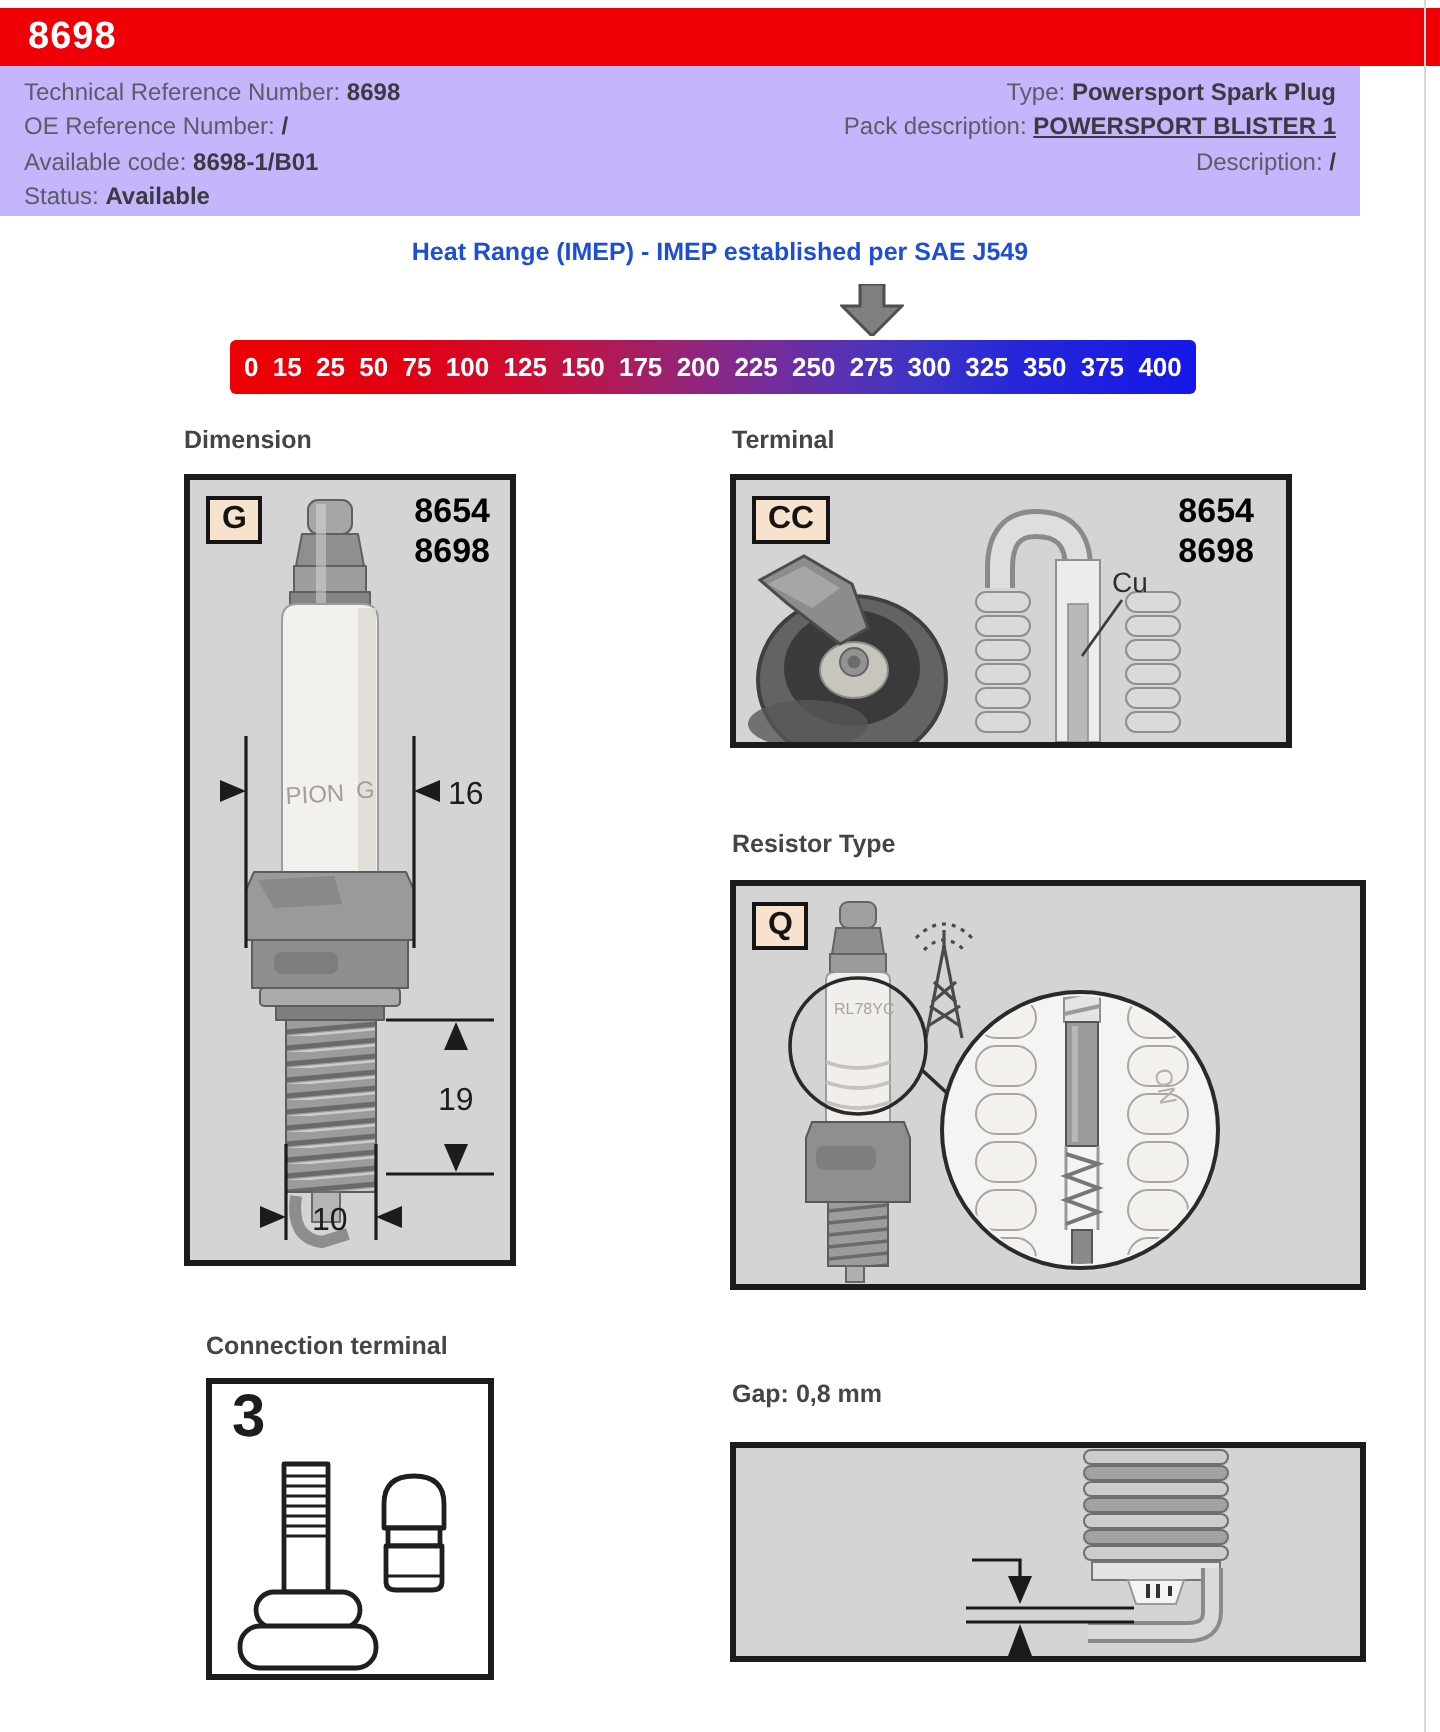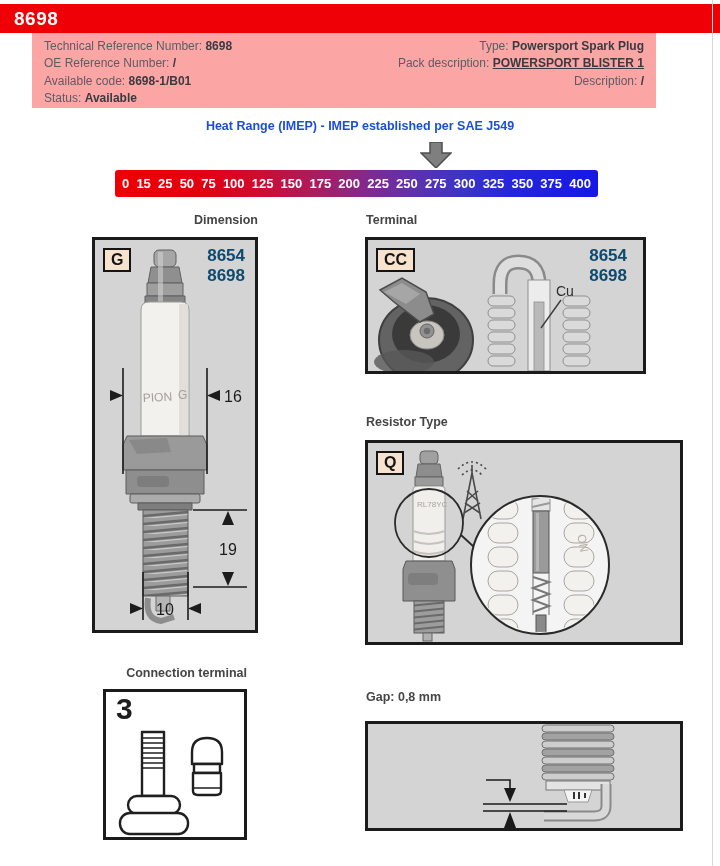--- a/index.html
+++ b/index.html
@@ -6,47 +6,47 @@
   .page{position:relative;width:720px;height:866px;background:#ffffff;overflow:hidden;
         font-family:"Liberation Sans",sans-serif;}
   .edge-line{position:absolute;right:7px;top:0;width:1px;height:100%;background:#d8d8d8;}
 
   
   .red-bar{position:absolute;left:0;top:4px;width:720px;height:29px;background:#ef0006;
            display:flex;align-items:center;}
   .red-bar .t{color:#ffffff;font-weight:bold;font-size:19px;padding-left:14px;letter-spacing:.5px;}
 
   
-  .info{position:absolute;left:0;top:33px;width:624px;height:75px;background:#fca5a5;margin-left:32px;}
+  .info{position:absolute;left:0;top:33px;width:680px;height:75px;background:#c4b5fd;}
   .info-left{position:absolute;left:12px;top:5px;font-size:12px;line-height:17.4px;color:#5c5c64;}
   .info-right{position:absolute;right:12px;top:5px;font-size:12px;line-height:17.4px;color:#5c5c64;text-align:right;}
   .ival{font-weight:bold;color:#3a3a40;}
   .ival.link{text-decoration:underline;cursor:pointer;}
 
   
   .heat-title{position:absolute;left:0;top:119px;width:720px;text-align:center;
               font-size:12.5px;font-weight:bold;color:#1d4ed8;}
   .heat-arrow{position:absolute;left:420px;top:142px;}
   .heat-bar{position:absolute;left:115px;top:170px;width:483px;height:27px;border-radius:3px;
             background:linear-gradient(90deg,#ee0003 0%,#e20011 18%,#cf0c31 30%,#a81d60 42%,
                         #83298c 52%,#5e31ae 62%,#3b34c8 72%,#2526da 82%,#1517e7 100%);
             display:flex;align-items:center;justify-content:space-between;padding:0 7px;
             box-sizing:border-box;}
   .heat-bar span{color:#ffffff;font-weight:bold;font-size:13px;}
 
   
   .sec-title{position:absolute;font-size:12.5px;font-weight:bold;color:#454545;}
-  .center{text-align:right;}
+  .center{text-align:left;}
 
   
   .box{position:absolute;border:3px solid #1b1b1b;background:#d4d4d4;box-sizing:border-box;}
   .box.white{background:#ffffff;}
   .chip{position:absolute;left:8px;top:8px;background:#f7e2cd;border:2px solid #141414;
         color:#141414;font-weight:bold;font-size:16px;line-height:20px;padding:0 6px;}
-  .pn{position:absolute;text-align:left;font-weight:bold;font-size:17px;line-height:20px;color:#0c4a6e;}
+  .pn{position:absolute;text-align:left;font-weight:bold;font-size:17px;line-height:20px;color:#000000;}
   .big3{position:absolute;left:10px;top:0px;font-size:30px;font-weight:bold;color:#1d1d1d;}
   svg{display:block;}
   svg text{font-family:"Liberation Sans",sans-serif;}
 </style>
 </head>
 <body>
 
 <div class="page">
 
   <div class="red-bar">

